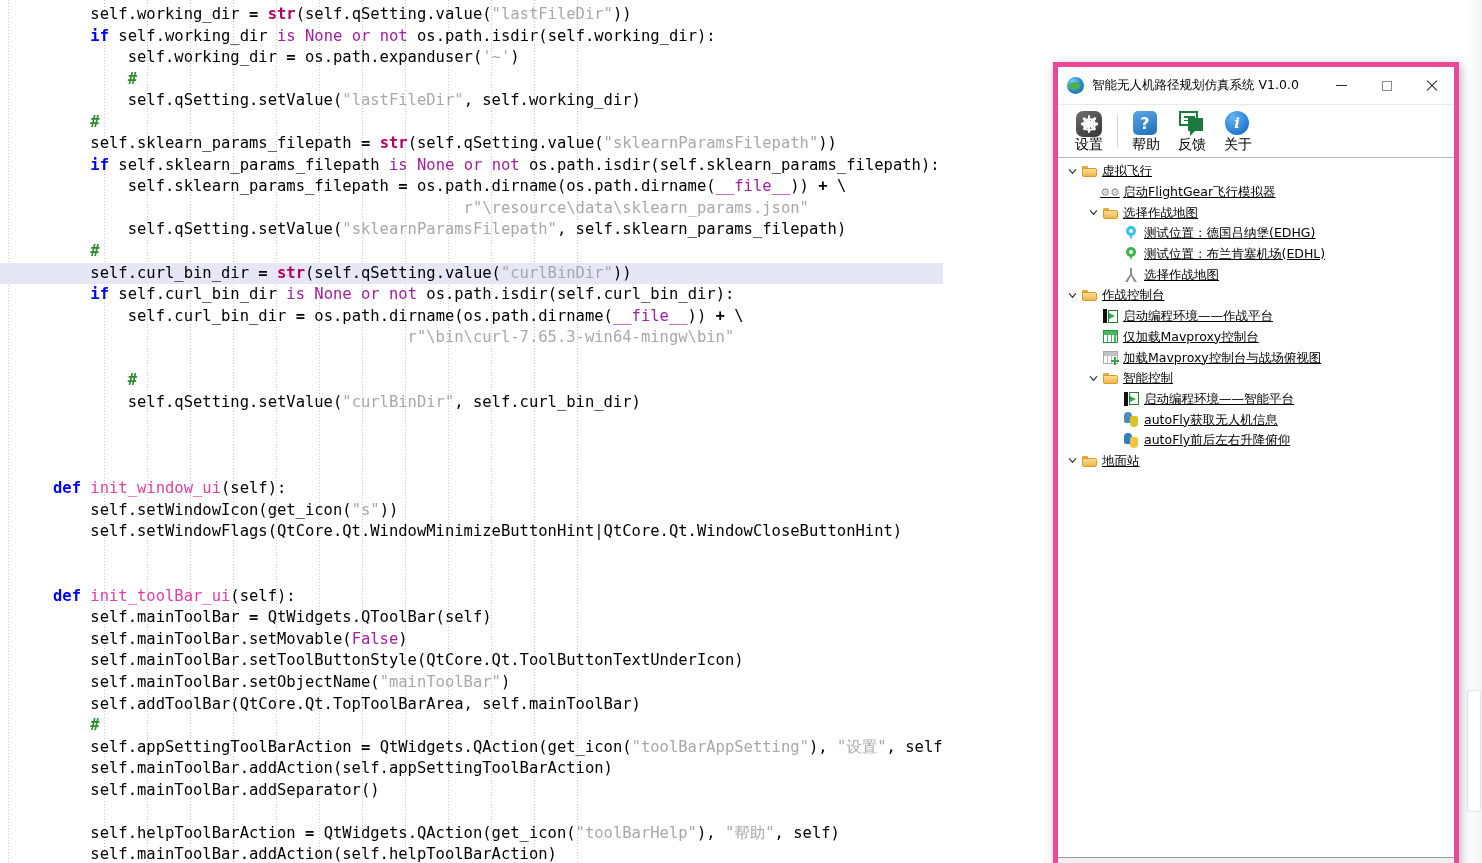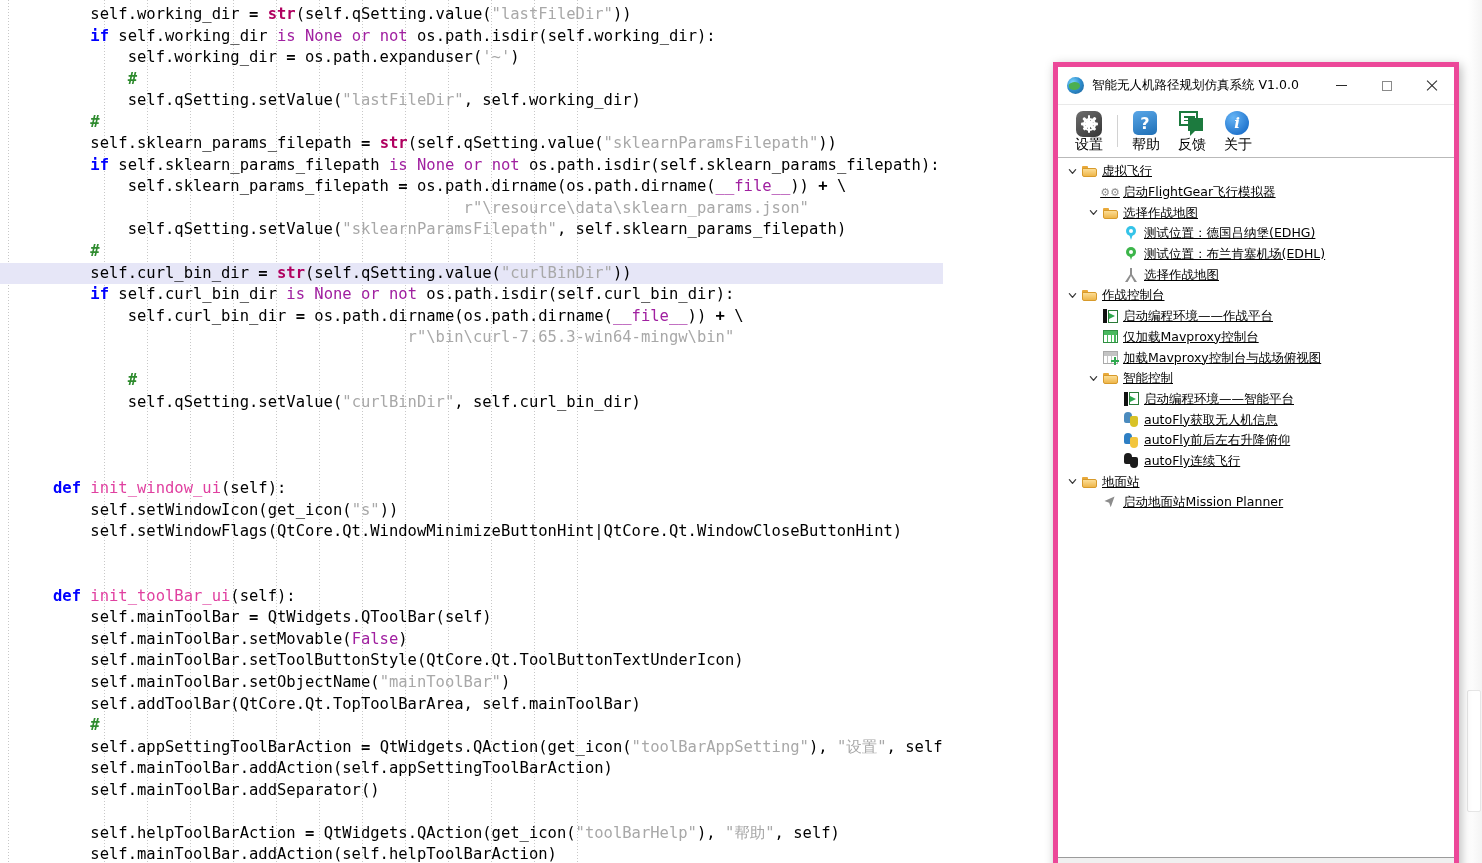--- a/index.html
+++ b/index.html
@@ -539,49 +539,30 @@
         <span class="chev"></span>
         <span class="tico">
           <span class="ic-py">
             <span class="p1" style="background:#2e7fc4"></span>
             <span class="p2" style="background:#f2c53d"></span>
           </span>
         </span>
         <span class="tlabel">autoFly前后左右升降俯仰</span>
       </div>
       <div class="tr">
-        <span style="display:inline-block;width:48px;flex:0 0 48px"></span>
-        <span class="chev"></span>
-        <span class="tico">
-          <span class="ic-py">
-            <span class="p1" style="background:#1b1b1b"></span>
-            <span class="p2" style="background:#1b1b1b"></span>
-          </span>
-        </span>
-        <span class="tlabel">autoFly连续飞行</span>
-      </div>
-      <div class="tr">
         <span style="display:inline-block;width:6px;flex:0 0 6px"></span>
         <span class="chev">
           <svg width="9" height="9" viewBox="0 0 10 10">
             <path d="M1.5 3 L5 7 L8.5 3" fill="none" stroke="#3b3b3b" stroke-width="1.4" stroke-linecap="round" stroke-linejoin="round"></path>
           </svg>
         </span>
         <span class="tico">
           <span class="folder"></span>
         </span>
         <span class="tlabel">地面站</span>
-      </div>
-      <div class="tr">
-        <span style="display:inline-block;width:27px;flex:0 0 27px"></span>
-        <span class="chev"></span>
-        <span class="tico">
-          <span class="ic-mp"></span>
-        </span>
-        <span class="tlabel">启动地面站Mission Planner</span>
       </div>
     </div>
 
   <div id="statusbar">
     <div id="grip">
       <i style="left:8px;top:0"></i>
       <i style="left:4px;top:4px"></i>
         <i style="left:8px;top:4px"></i>
       <i style="left:0px;top:8px"></i>
         <i style="left:4px;top:8px"></i>

